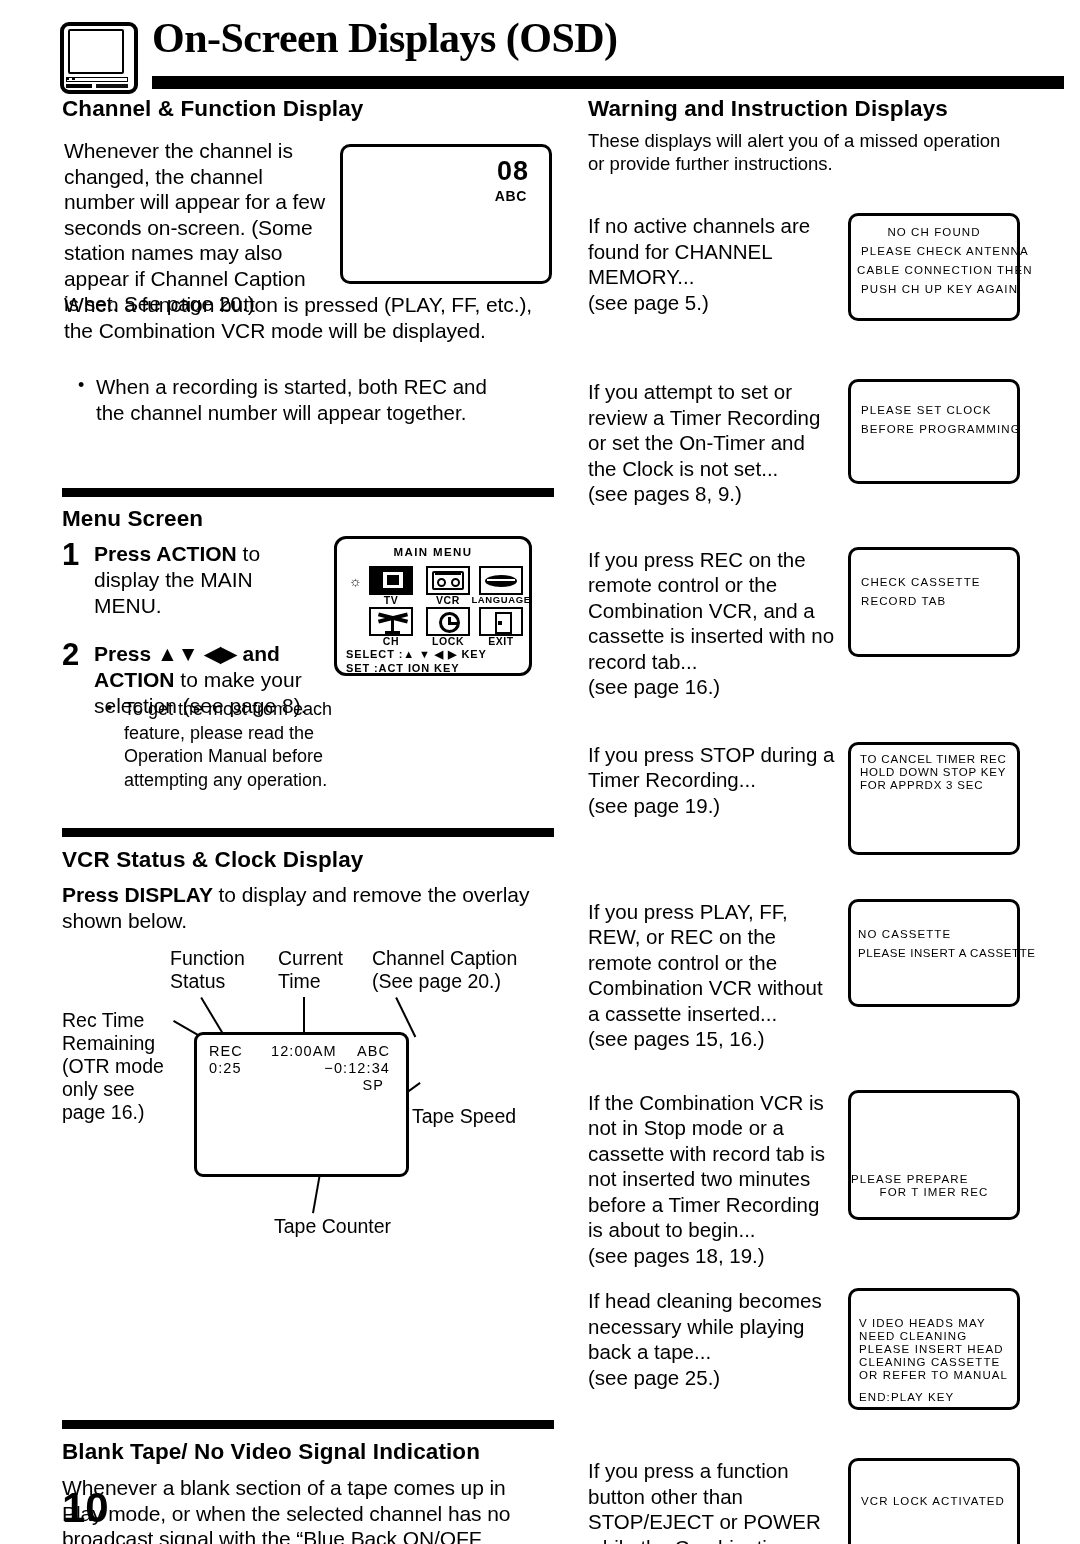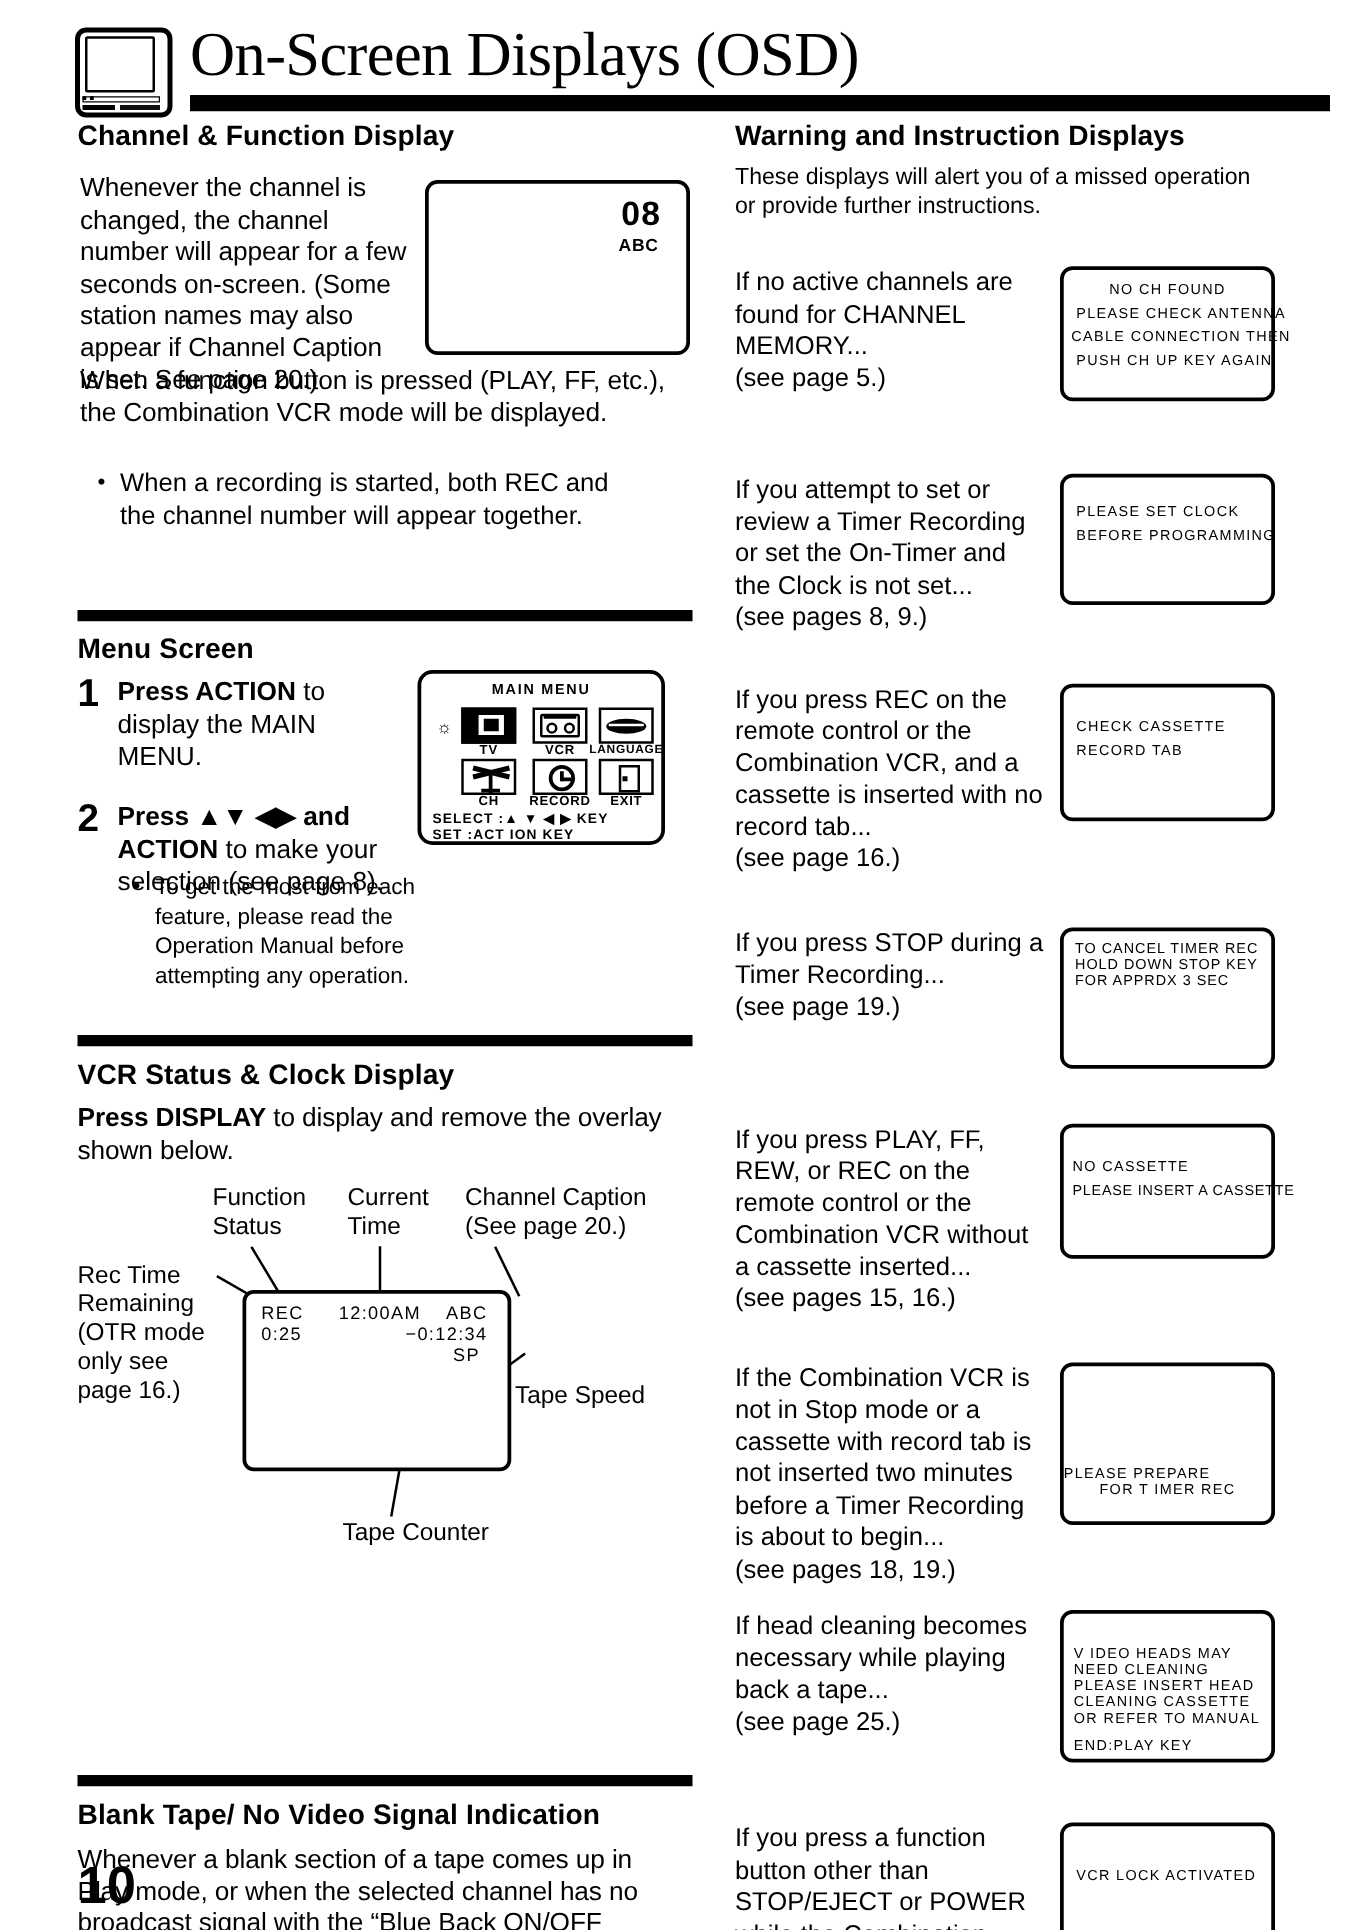--- a/index.html
+++ b/index.html
@@ -30,21 +30,21 @@
     position: absolute; left: 6px; top: 55px; width: 62px; height: 5px;
     border: 1px solid #000; background: #fff;
   }
   .tv-logo .ctrl1 { position: absolute; left: 6px; top: 62px; width: 26px; height: 4px; background: #000; }
   .tv-logo .ctrl2 { position: absolute; left: 36px; top: 62px; width: 32px; height: 4px; background: #111; }
   .tv-logo .dot { position: absolute; top: 55px; width: 3px; height: 3px; background: #000; }
 
   .page-title {
     position: absolute; left: 152px; top: 6px;
     font-family: "Liberation Serif", serif;
-    font-weight: normal; font-size: 50px; letter-spacing: -0.5px;
+    font-weight: bold; font-size: 42px; letter-spacing: -0.5px;
     white-space: nowrap;
   }
   .header-rule {
     position: absolute; left: 152px; top: 68px; width: 912px; height: 13px;
     background: #000;
   }
 
   
   .col-left  { position: absolute; left: 62px;  top: 96px; width: 492px; }
   .col-right { position: absolute; left: 588px; top: 96px; width: 436px; }
@@ -226,21 +226,21 @@
           <div style="position:absolute;left:7px;top:7px;width:30px;height:4px;background:#000;transform:rotate(14deg);"></div>
           <div style="position:absolute;left:14px;top:22px;width:15px;height:3px;background:#000;"></div>
         </div>
         <div class="mm-label" style="left:24px;top:96px;">CH</div>
 
         <div class="mm-icon" style="left:89px;top:68px;">
           <div style="position:absolute;left:11px;top:3px;width:21px;height:21px;border:3px solid #000;border-radius:50%;"></div>
           <div style="position:absolute;left:20px;top:8px;width:2.5px;height:8px;background:#000;"></div>
           <div style="position:absolute;left:21px;top:13px;width:8px;height:2.5px;background:#000;"></div>
         </div>
-        <div class="mm-label" style="left:81px;top:96px;">RECORD</div>
+        <div class="mm-label" style="left:81px;top:96px;">LOCK</div>
 
         <div class="mm-icon" style="left:142px;top:68px;">
           <div style="position:absolute;left:14px;top:3px;width:17px;height:22px;border:2.5px solid #000;"></div>
           <div style="position:absolute;left:17px;top:12px;width:4px;height:4px;background:#000;"></div>
         </div>
         <div class="mm-label" style="left:134px;top:96px;">EXIT</div>
 
         <div class="mm-foot" style="top:109px;">SELECT :▲ ▼ ◀ ▶  KEY</div>
         <div class="mm-foot" style="top:123px;">SET     :ACT ION KEY</div>
       </div>

